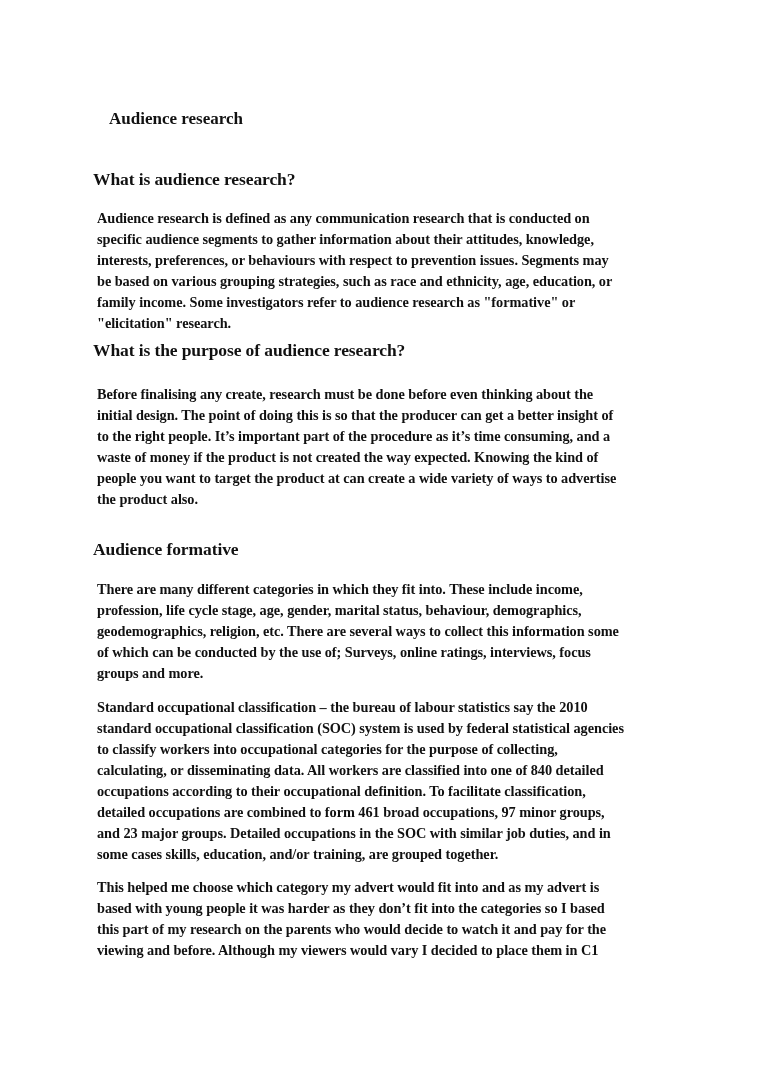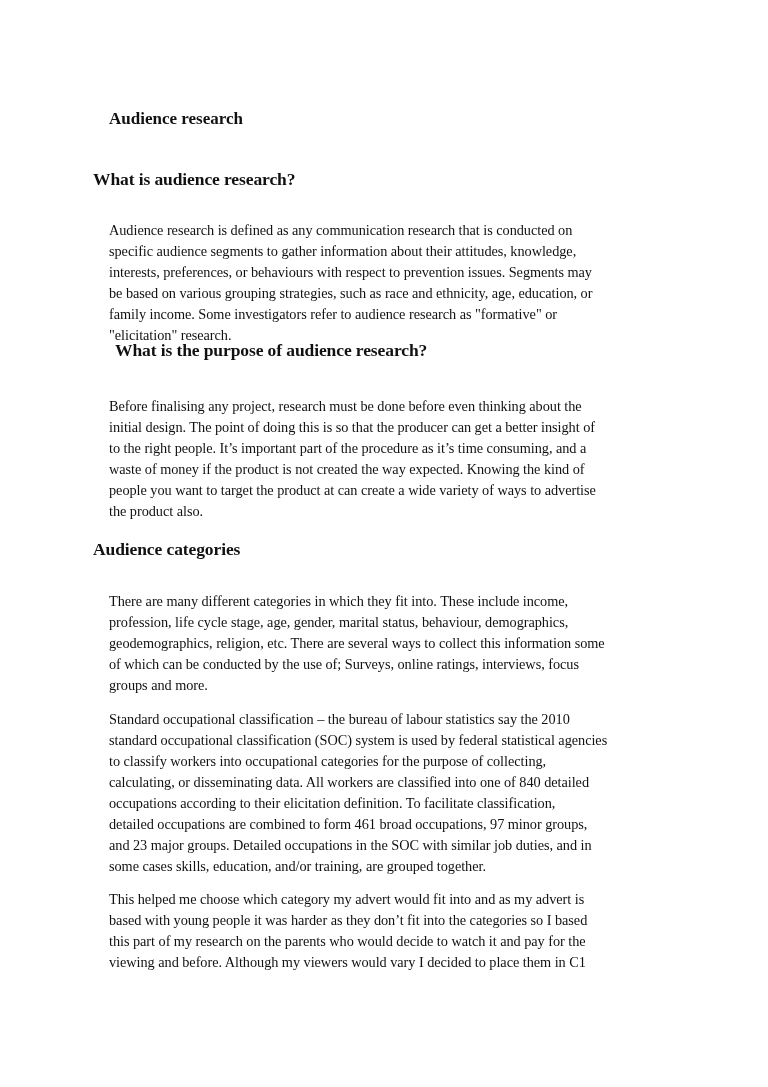--- a/index.html
+++ b/index.html
@@ -38,22 +38,23 @@
       white-space: nowrap;
       margin: 0;
       letter-spacing: -0.1px;
     }
     .para {
       position: absolute;
       left: 0;
       width: 600px;
       font-size: 14.3px;
       line-height: 21px;
-      margin: 16px;
+      margin: 4px;
       letter-spacing: -0.05px;
+      font-weight: bold;
     }
     .line {
       display: block;
       white-space: nowrap;
     }
   </style>
 </head>
 <body>
 
 <div class="page">
@@ -63,45 +64,45 @@
   <h2 class="heading" style="top:169px;">What is audience research?</h2>
   <p class="para" style="top:204px;">
     <span class="line">Audience research is defined as any communication research that is conducted on</span>
     <span class="line">specific audience segments to gather information about their attitudes, knowledge,</span>
     <span class="line">interests, preferences, or behaviours with respect to prevention issues. Segments may</span>
     <span class="line">be based on various grouping strategies, such as race and ethnicity, age, education, or</span>
     <span class="line">family income. Some investigators refer to audience research as "formative" or</span>
     <span class="line">"elicitation" research.</span>
   </p>
 
-  <h2 class="heading" style="top:340px;margin-left:22px;">What is the purpose of audience research?</h2>
+  <h2 class="heading" style="top:340px;">What is the purpose of audience research?</h2>
   <p class="para" style="top:380px;">
-    <span class="line">Before finalising any project, research must be done before even thinking about the</span>
+    <span class="line">Before finalising any create, research must be done before even thinking about the</span>
     <span class="line">initial design. The point of doing this is so that the producer can get a better insight of</span>
     <span class="line">to the right people. It’s important part of the procedure as it’s time consuming, and a</span>
     <span class="line">waste of money if the product is not created the way expected. Knowing the kind of</span>
     <span class="line">people you want to target the product at can create a wide variety of ways to advertise</span>
     <span class="line">the product also.</span>
   </p>
 
-  <h2 class="heading" style="top:539px;">Audience categories</h2>
+  <h2 class="heading" style="top:539px;">Audience formative</h2>
   <p class="para" style="top:575px;">
     <span class="line">There are many different categories in which they fit into. These include income,</span>
     <span class="line">profession, life cycle stage, age, gender, marital status, behaviour, demographics,</span>
     <span class="line">geodemographics, religion, etc. There are several ways to collect this information some</span>
     <span class="line">of which can be conducted by the use of; Surveys, online ratings, interviews, focus</span>
     <span class="line">groups and more.</span>
   </p>
 
   <p class="para" style="top:693px;">
     <span class="line">Standard occupational classification – the bureau of labour statistics say the 2010</span>
     <span class="line">standard occupational classification (SOC) system is used by federal statistical agencies</span>
     <span class="line">to classify workers into occupational categories for the purpose of collecting,</span>
     <span class="line">calculating, or disseminating data. All workers are classified into one of 840 detailed</span>
-    <span class="line">occupations according to their elicitation definition. To facilitate classification,</span>
+    <span class="line">occupations according to their occupational definition. To facilitate classification,</span>
     <span class="line">detailed occupations are combined to form 461 broad occupations, 97 minor groups,</span>
     <span class="line">and 23 major groups. Detailed occupations in the SOC with similar job duties, and in</span>
     <span class="line">some cases skills, education, and/or training, are grouped together.</span>
   </p>
 
   <p class="para" style="top:873px;">
     <span class="line">This helped me choose which category my advert would fit into and as my advert is</span>
     <span class="line">based with young people it was harder as they don’t fit into the categories so I based</span>
     <span class="line">this part of my research on the parents who would decide to watch it and pay for the</span>
     <span class="line">viewing and before. Although my viewers would vary I decided to place them in C1</span>

